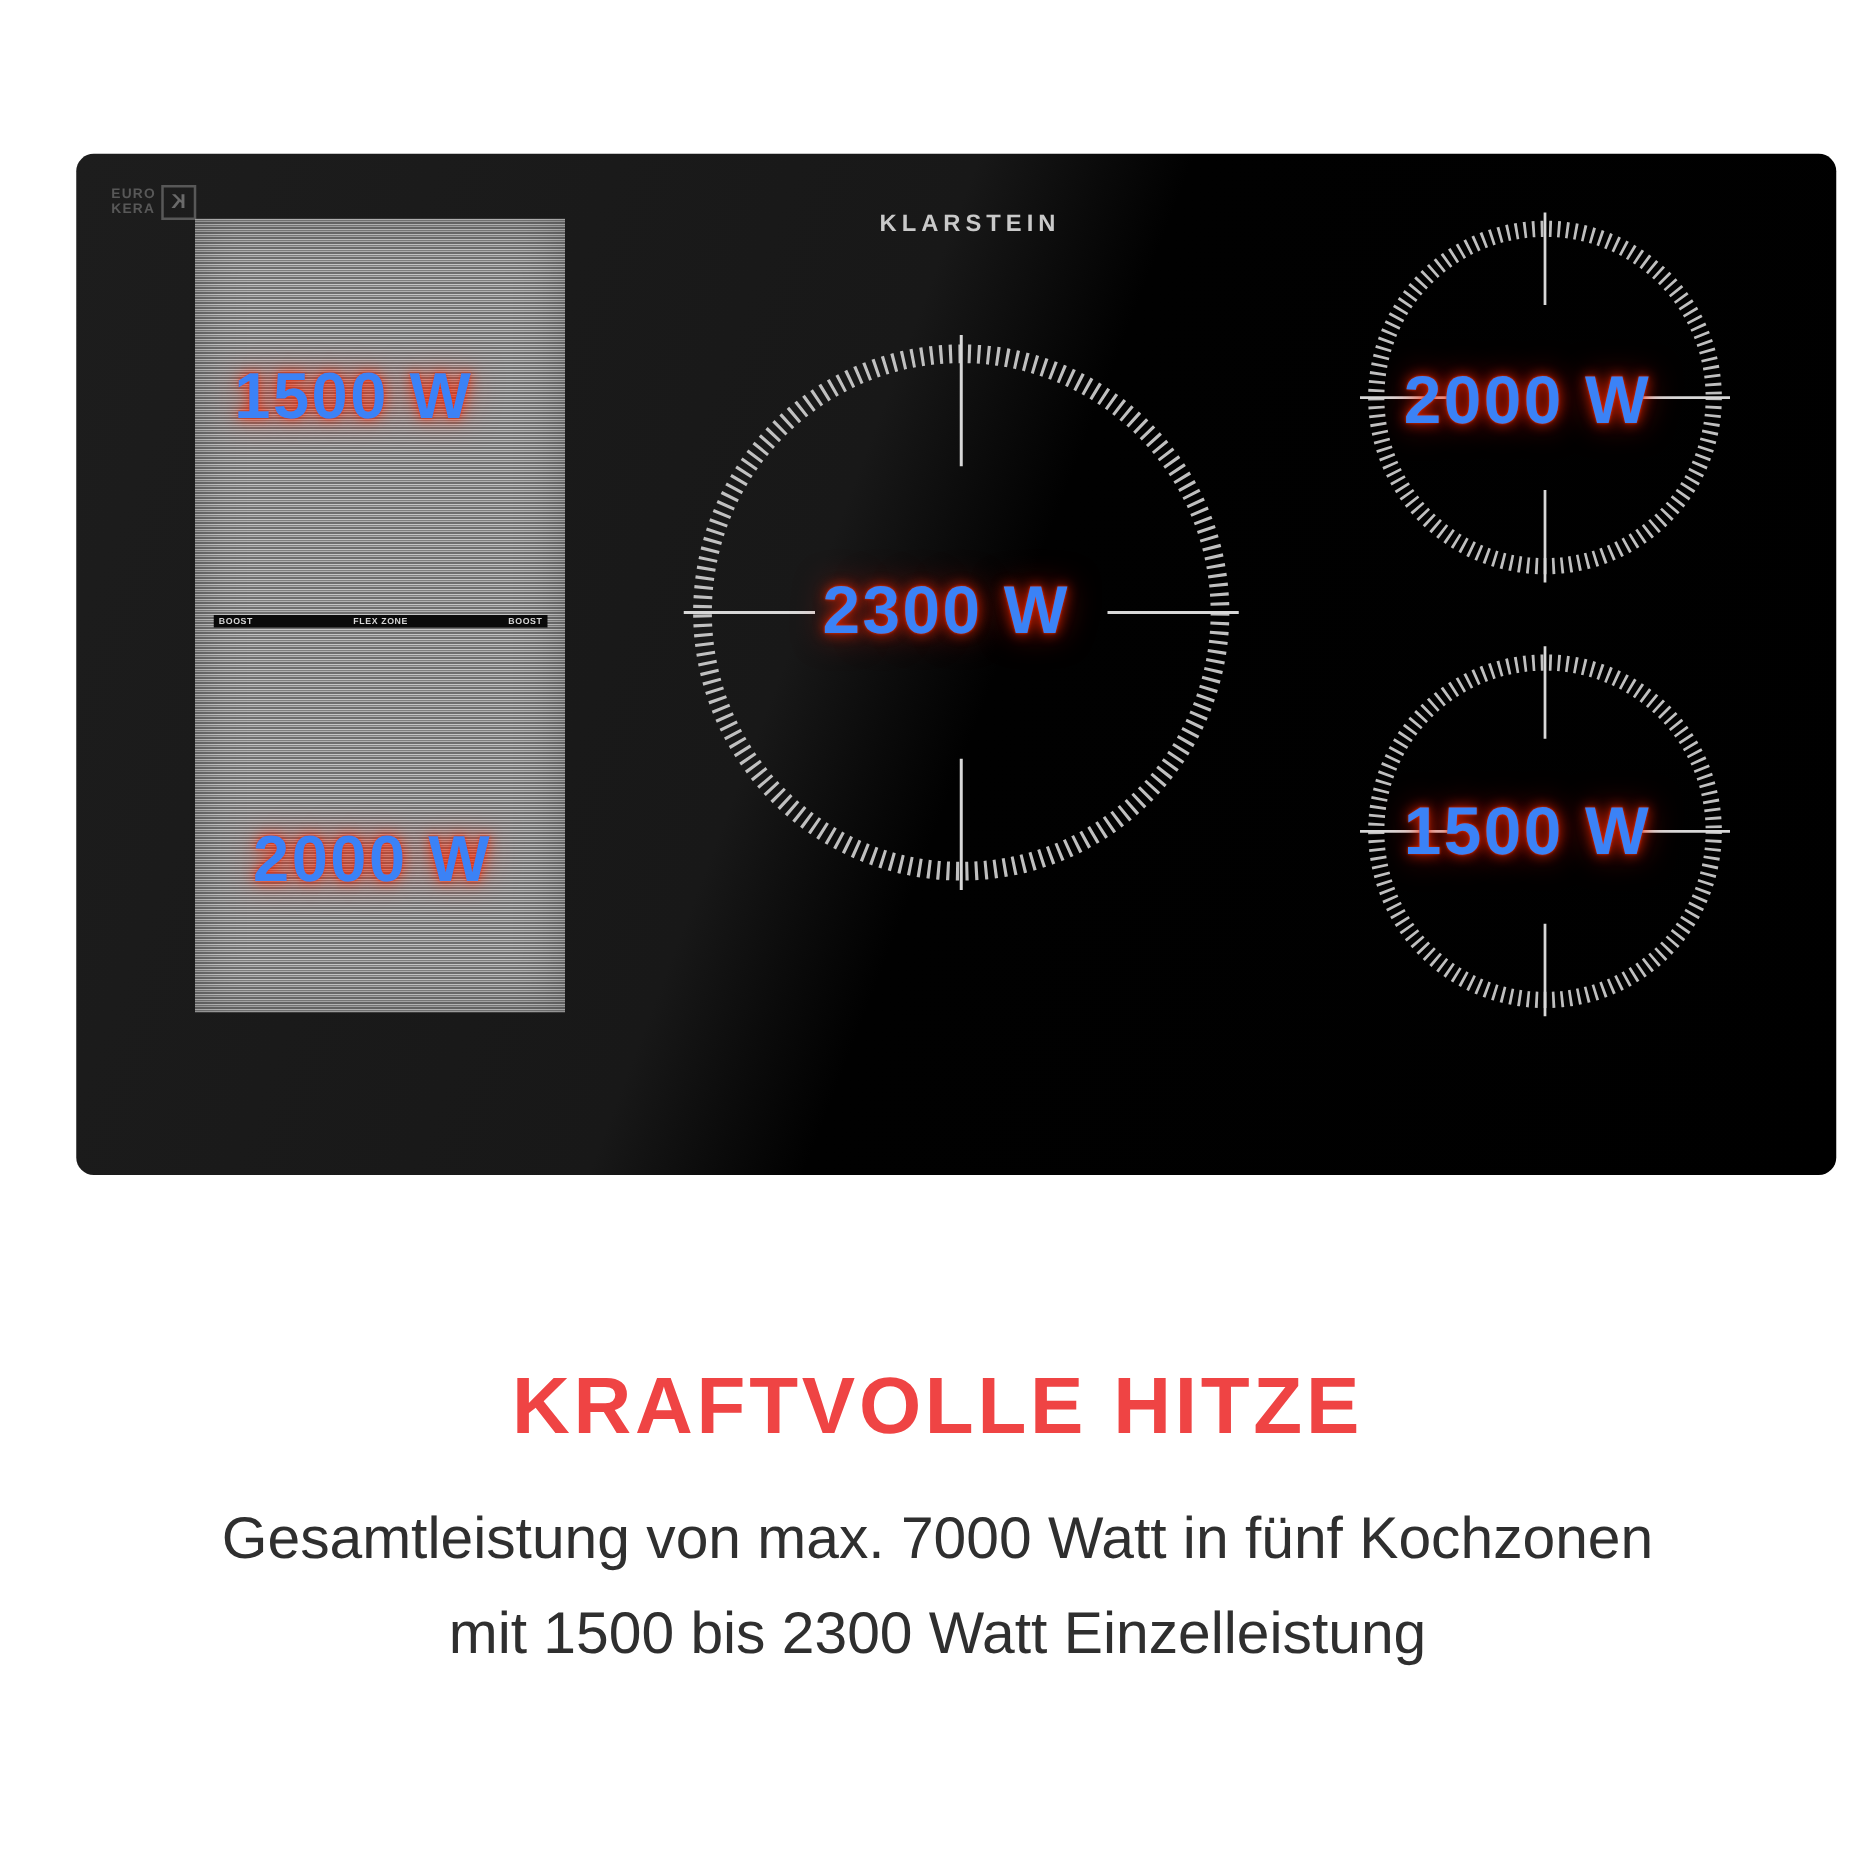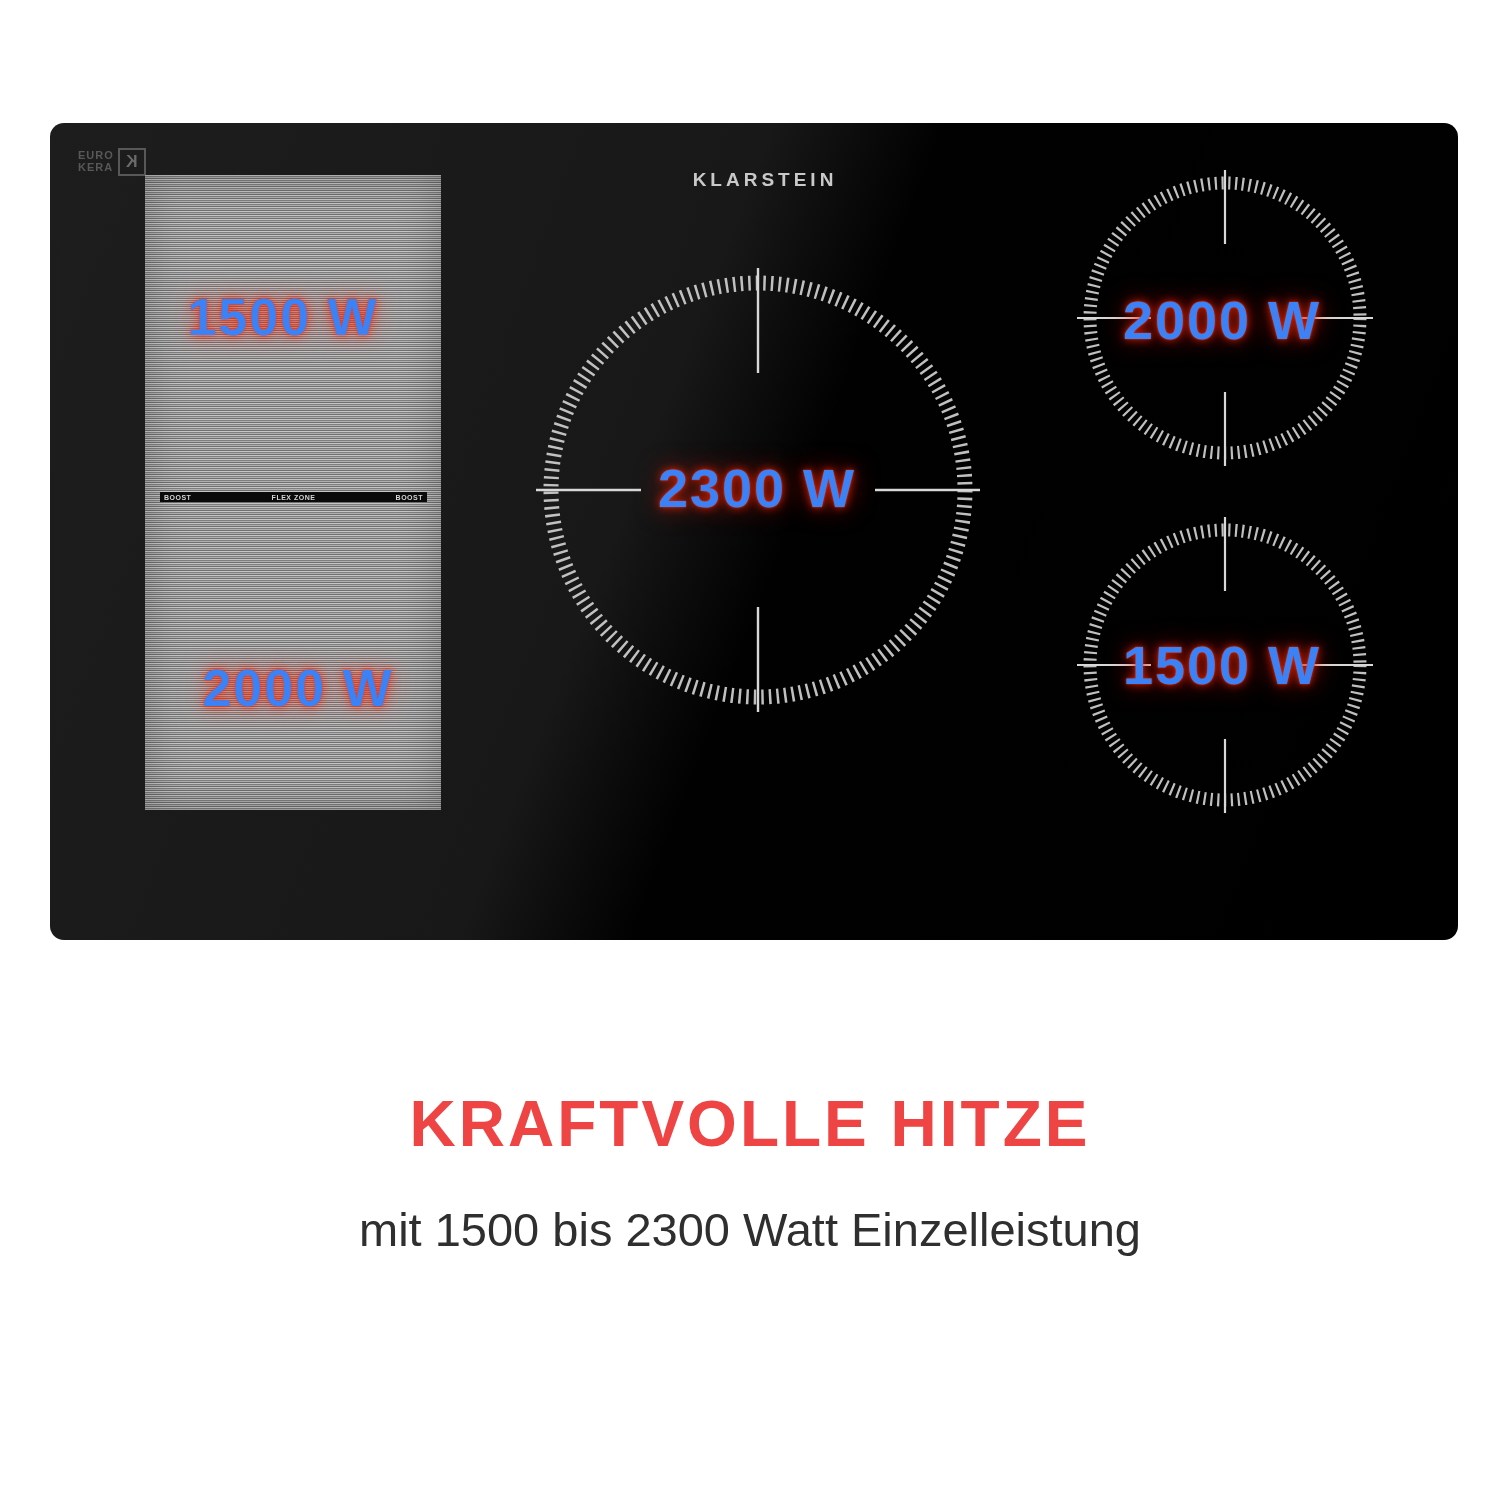--- a/index.html
+++ b/index.html
@@ -2,21 +2,21 @@
 <html><head>
 <meta charset="utf-8">
 <style>
   html,body{margin:0;padding:0;background:#fff;}
   .stage{
     position:relative;width:1500px;height:1500px;background:#ffffff;overflow:hidden;
     font-family:"Liberation Sans",sans-serif;
   }
   
   .cooktop{
-    position:absolute;left:50px;top:123px;width:1408px;height:817px;
+    position:absolute;left:61px;top:123px;width:1408px;height:817px;
     border-radius:14px;overflow:hidden;
     background:linear-gradient(111deg,#1d1d1d 0%,#181818 42%,#0a0a0a 48%,#010101 52%,#000 100%);
   }
   .eurokera{position:absolute;left:28px;top:25px;display:flex;align-items:center;gap:4px;}
   .eurokera .txt{color:#585858;font-size:11px;font-weight:bold;line-height:1.05;letter-spacing:1px;}
   .eurokera .kbox{width:24px;height:24px;border:2px solid #585858;display:flex;align-items:center;justify-content:center;}
   .eurokera .kbox span{color:#6a6a6a;font-size:16px;font-weight:bold;transform:scaleX(-1);display:block;}
   .brand{
     position:absolute;left:50%;top:46px;transform:translateX(-50%);
     color:#c9c9c9;font-size:19px;font-weight:bold;letter-spacing:4px;white-space:nowrap;margin-left:11px;
@@ -109,16 +109,17 @@
   </div>
 
   <div class="power" style="left:283px;top:317px;font-size:52px;">1500 W</div>
   <div class="power" style="left:298px;top:688px;font-size:52px;">2000 W</div>
   <div class="power" style="left:757px;top:488px;">2300 W</div>
   <div class="power" style="left:1222px;top:320px;">2000 W</div>
   <div class="power" style="left:1222px;top:665px;">1500 W</div>
 
   <div class="heading">KRAFTVOLLE HITZE</div>
   <div class="bodytext">
+    <div>Gesamtleistung von max. 7000 Watt in fünf Kochzonen</div>
     <div>mit 1500 bis 2300 Watt Einzelleistung</div>
   </div>
 
 </div>
 
 </body></html>

